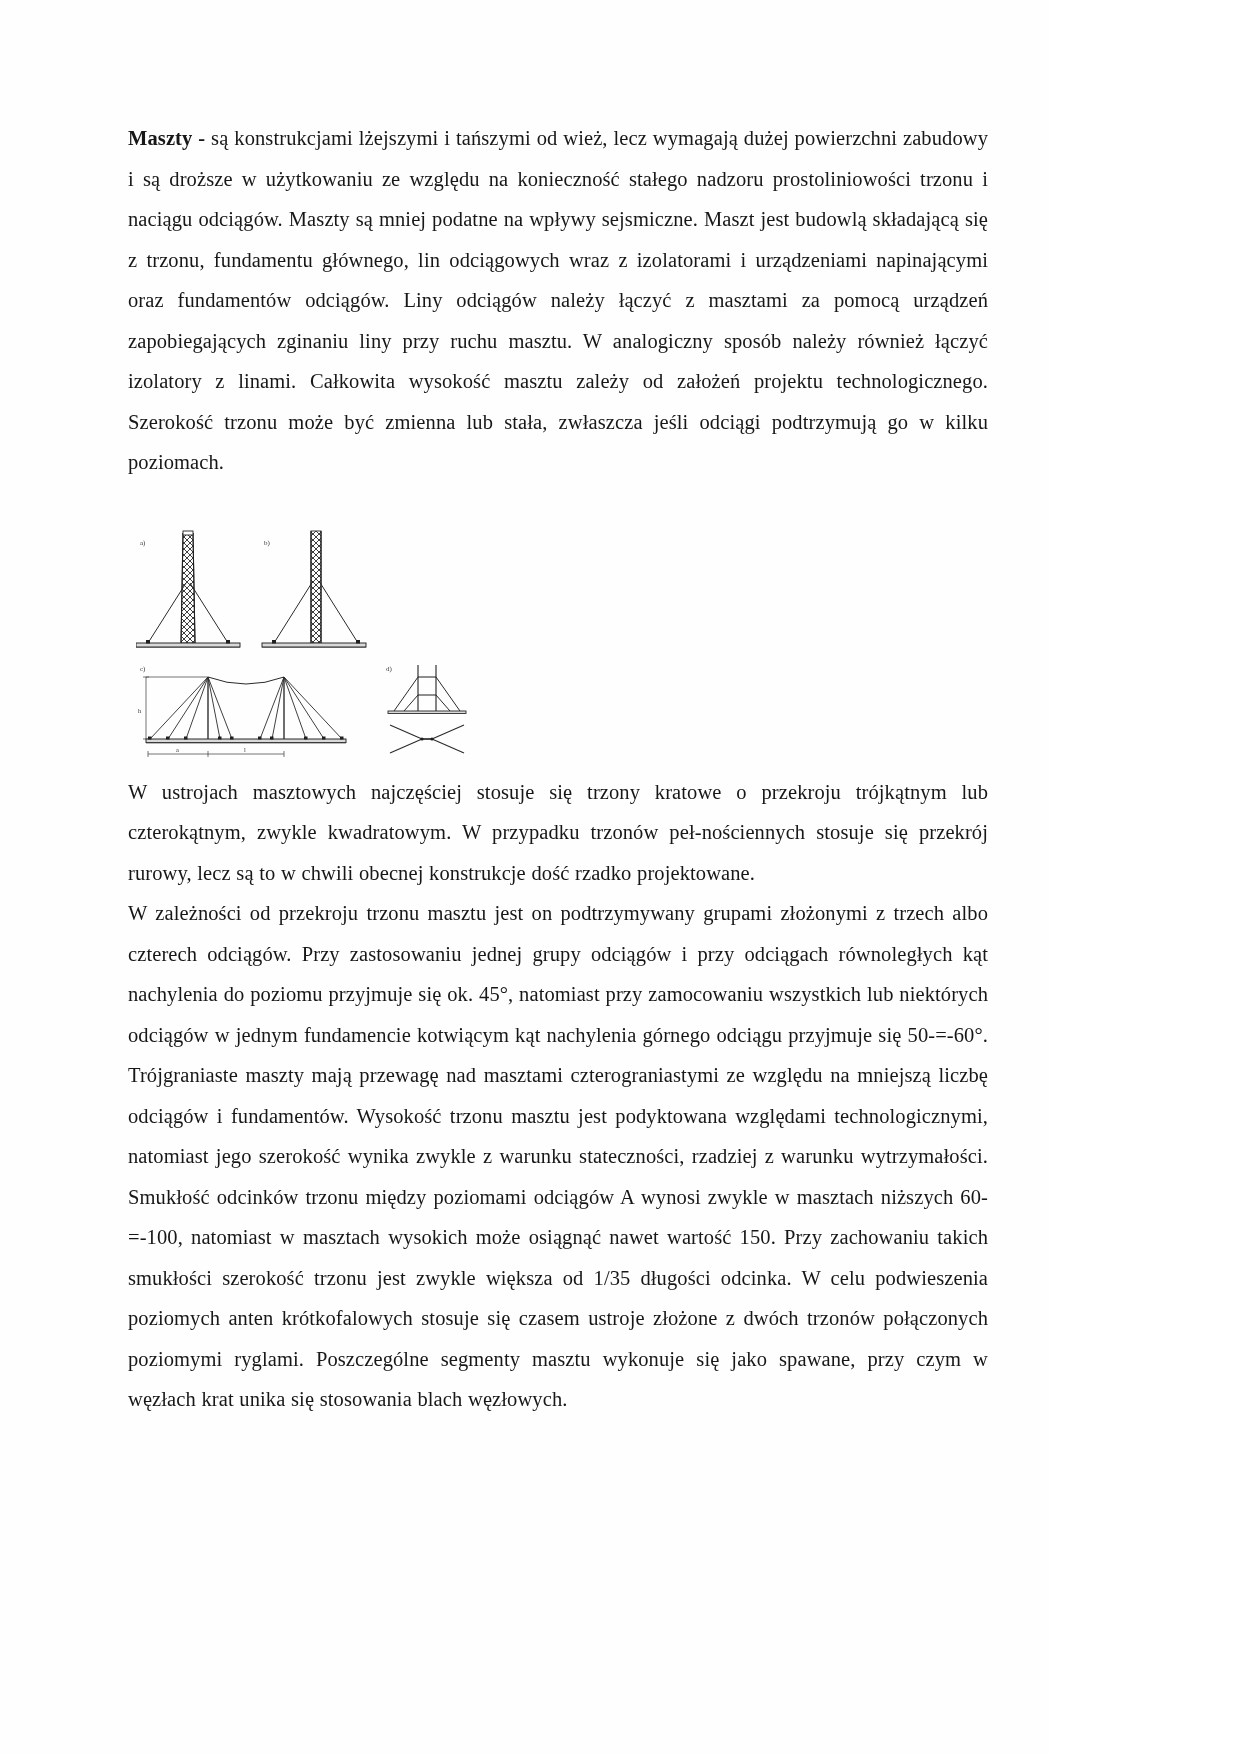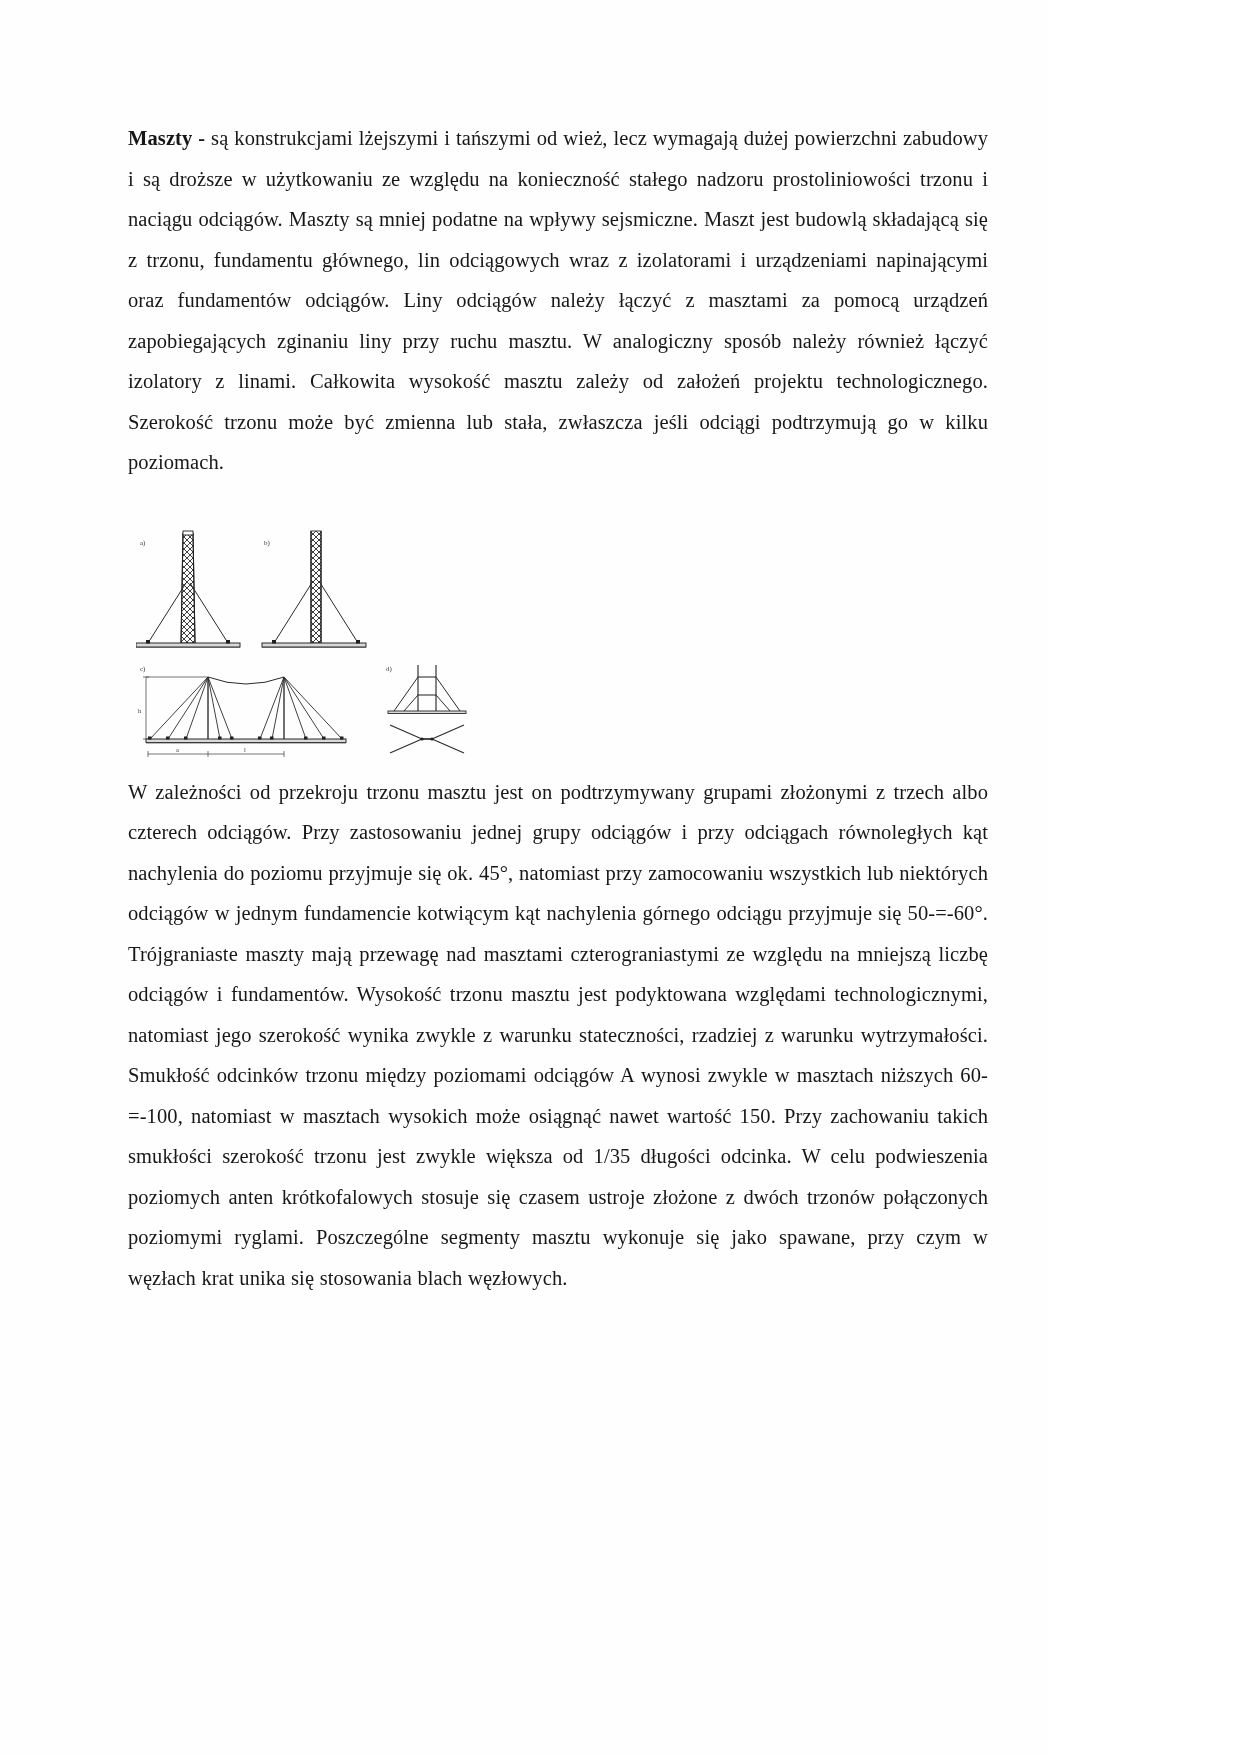--- a/index.html
+++ b/index.html
@@ -179,17 +179,18 @@
           <line x1="328" y1="200" x2="296" y2="214" stroke="#2a2a2a" stroke-width="1.1"></line>
           <line x1="286" y1="214" x2="296" y2="214" stroke="#1f1f1f" stroke-width="1.6"></line>
           <line x1="286" y1="214" x2="254" y2="228" stroke="#2a2a2a" stroke-width="1.1"></line>
           <line x1="296" y1="214" x2="328" y2="228" stroke="#2a2a2a" stroke-width="1.1"></line>
           <circle cx="286" cy="214" r="1.6" fill="#1f1f1f"></circle>
           <circle cx="296" cy="214" r="1.6" fill="#1f1f1f"></circle>
         </svg>
       </div>
     </div>
 
+    <p class="para after-figure">W ustrojach masztowych najczęściej stosuje się trzony kratowe o przekroju trójkątnym lub czterokątnym, zwykle kwadratowym. W przypadku trzonów peł-nościennych stosuje się przekrój rurowy, lecz są to w chwili obecnej konstrukcje dość rzadko projektowane.</p>
 
     <p class="para blk2">W zależności od przekroju trzonu masztu jest on podtrzymywany grupami złożonymi z trzech albo czterech odciągów. Przy zastosowaniu jednej grupy odciągów i przy odciągach równoległych kąt nachylenia do poziomu przyjmuje się ok. 45°, natomiast przy zamocowaniu wszystkich lub niektórych odciągów w jednym fundamencie kotwiącym   kąt nachylenia górnego odciągu przyjmuje się 50-=-60°. Trójgraniaste maszty mają przewagę nad masztami czterograniastymi ze względu na mniejszą liczbę odciągów i fundamentów. Wysokość trzonu masztu jest podyktowana względami technologicznymi, natomiast jego szerokość wynika zwykle z warunku stateczności, rzadziej z warunku wytrzymałości. Smukłość odcinków trzonu między poziomami odciągów A wynosi zwykle w masztach niższych 60-=-100, natomiast w masztach wysokich może osiągnąć nawet wartość 150. Przy zachowaniu takich smukłości szerokość trzonu jest zwykle większa od 1/35 długości odcinka. W celu podwieszenia poziomych anten krótkofalowych stosuje się czasem ustroje złożone z dwóch trzonów połączonych poziomymi ryglami. Poszczególne segmenty masztu wykonuje się jako spawane, przy czym w węzłach krat unika się stosowania blach węzłowych.</p>
 
   </div>
 </div>
 
 </body></html>

